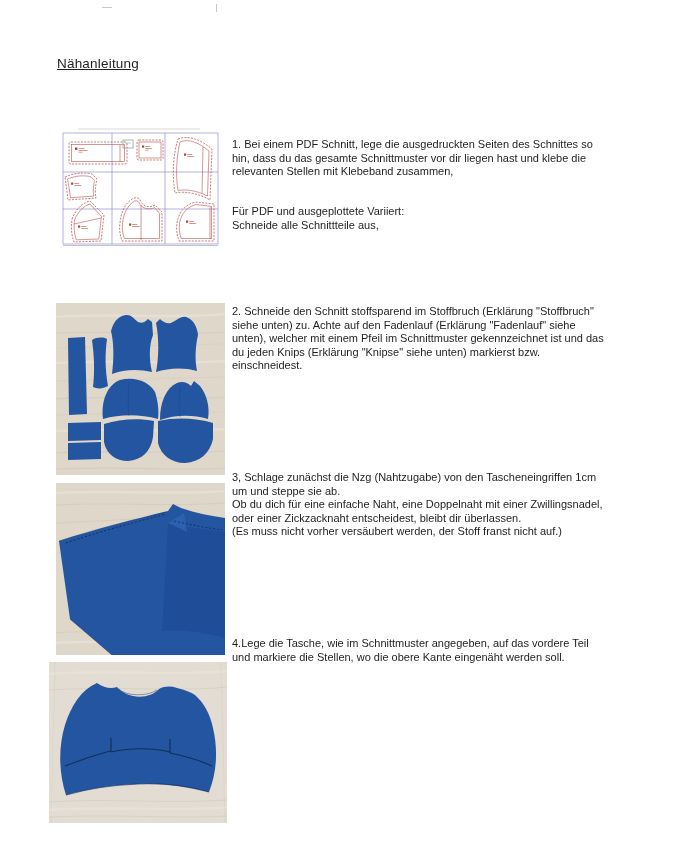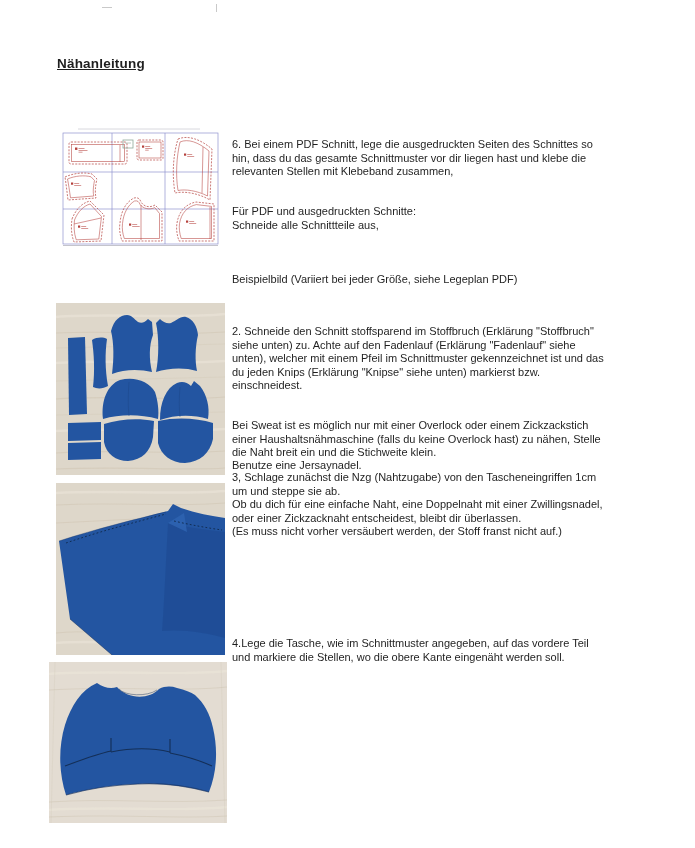--- a/index.html
+++ b/index.html
@@ -16,32 +16,32 @@
   }
   html,body{margin:0;padding:0;background:#ffffff;}
   .page{
     position:relative;width:695px;height:848px;background:#fff;
     font-family:"Liberation Sans", sans-serif;color:var(--text-color);
     overflow:hidden;
   }
   .crop-mark{position:absolute;background:#c9c9c9;}
   .title{
     position:absolute;left:57px;top:56px;margin:0;
-    font-size:13.5px;font-weight:bold;text-decoration:underline;
+    font-size:13.5px;font-weight:normal;text-decoration:underline;
     letter-spacing:.2px;
   }
   .textcol{
     position:absolute;left:232px;width:440px;
     font-size:11px;line-height:13.4px;white-space:pre-line;
   }
   .textcol p{margin:0;}
   .textcol p.blank1{margin-top:13.4px;}
   .textcol p.blank2{margin-top:27px;}
   .t1{top:125px;}
-  .t2{top:312px;}
+  .t2{top:292px;}
   .t3{top:458px;}
   .t4{top:624px;}
   figure{margin:0;position:absolute;}
   .f1{left:60px;top:127px;width:162px;height:119px;}
   .f2{left:56px;top:303px;width:169px;height:172px;}
   .f3{left:56px;top:483px;width:169px;height:172px;}
   .f4{left:49px;top:662px;width:178px;height:161px;}
   figure svg{display:block;width:100%;height:100%;}
   
   .wood{fill:var(--wood-light);}
@@ -137,26 +137,25 @@
         <line class="redt" x1="150" y1="80" x2="150" y2="112"></line>
         <g transform="translate(126,95)">
             <rect x="0" y="-1.5" width="2.2" height="2.2" fill="#b5413c"></rect>
             <path class="redt" d="M3.2,-0.5 h5 M3.2,1.5 h7"></path>
           </g>
       </g>
     </svg>
   </figure>
 
   <div class="textcol t1">
-    <p>6. Bei einem PDF Schnitt, lege die ausgedruckten Seiten des Schnittes so
+    <p>1. Bei einem PDF Schnitt, lege die ausgedruckten Seiten des Schnittes so
 hin, dass du das gesamte Schnittmuster vor dir liegen hast und klebe die
 relevanten Stellen mit Klebeband zusammen,</p>
-    <p class="blank1">Für PDF und ausgedruckten Schnitte:
+    <p class="blank1">Für PDF und ausgeplottete Variiert:
 Schneide alle Schnittteile aus,</p>
-    <p class="blank2">Beispielbild (Variiert bei jeder Größe, siehe Legeplan PDF)</p>
   </div>
 
   <figure class="f2" aria-label="blue-fabric-pieces-cut-out-on-wooden-floor">
     <svg viewBox="0 0 169 172">
       <g>
         <rect class="wood" x="0" y="0" width="169" height="172"></rect>
         <path class="grainL" stroke-width="2.5" opacity=".6" d="M0,14 C50,10 120,16 169,11 M0,60 C60,56 120,62 169,58 M0,128 C55,124 120,130 169,126"></path>
         <path class="grainD" stroke-width="1.2" opacity=".55" d="M0,30 C60,27 110,33 169,29 M0,96 C50,92 130,98 169,94 M0,150 C60,146 120,152 169,148 M0,166 C70,163 130,168 169,165"></path>
         <path class="grainD" stroke-width=".6" opacity=".5" d="M0,45 L169,41 M0,78 L169,74 M0,112 L169,109"></path>
       </g>
@@ -176,24 +175,20 @@
       </g>
     </svg>
   </figure>
 
   <div class="textcol t2">
     <p>2. Schneide den Schnitt stoffsparend im Stoffbruch (Erklärung "Stoffbruch"
 siehe unten) zu. Achte auf den Fadenlauf (Erklärung "Fadenlauf" siehe
 unten), welcher mit einem Pfeil im Schnittmuster gekennzeichnet ist und das
 du jeden Knips (Erklärung "Knipse" siehe unten) markierst bzw.
 einschneidest.</p>
-    <p class="blank1">Bei Sweat ist es möglich nur mit einer Overlock oder einem Zickzackstich
-einer Haushaltsnähmaschine (falls du keine Overlock hast) zu nähen, Stelle
-die Naht breit ein und die Stichweite klein.
-Benutze eine Jersaynadel.</p>
   </div>
 
   <figure class="f3" aria-label="hemmed-pocket-opening-edge-of-blue-fabric">
     <svg viewBox="0 0 169 172">
       <g>
         <rect class="wood" x="0" y="0" width="169" height="172"></rect>
         <path class="grainL" stroke-width="2.5" opacity=".6" d="M0,10 C55,7 120,12 169,8 M0,160 C40,157 70,162 100,159"></path>
         <path class="grainD" stroke-width="1" opacity=".55" d="M0,22 C60,19 120,24 169,20 M0,40 L80,36 M0,150 C30,147 50,151 70,149"></path>
       </g>
       <g>

